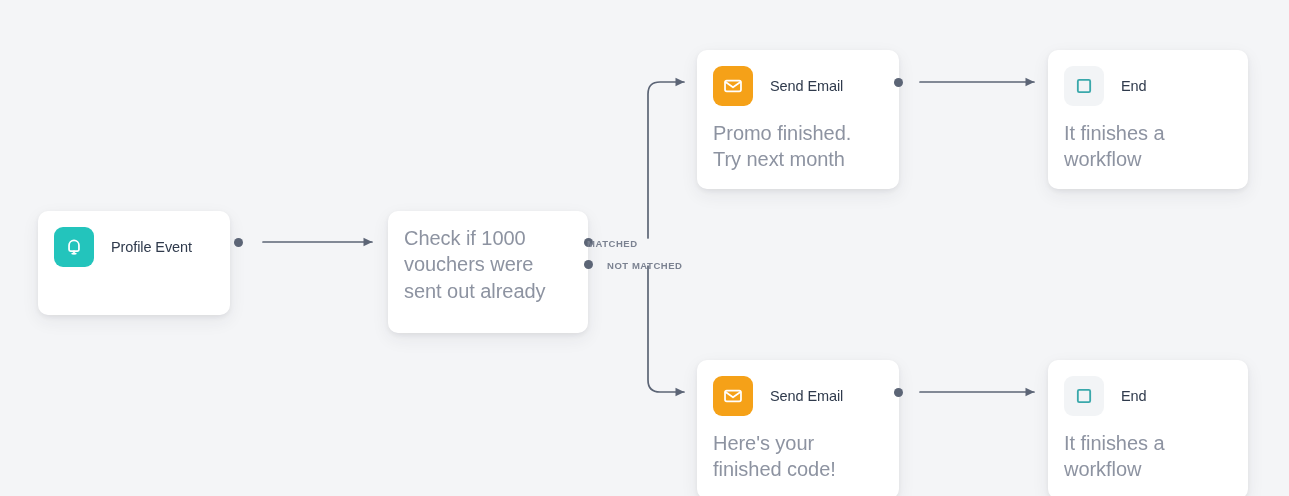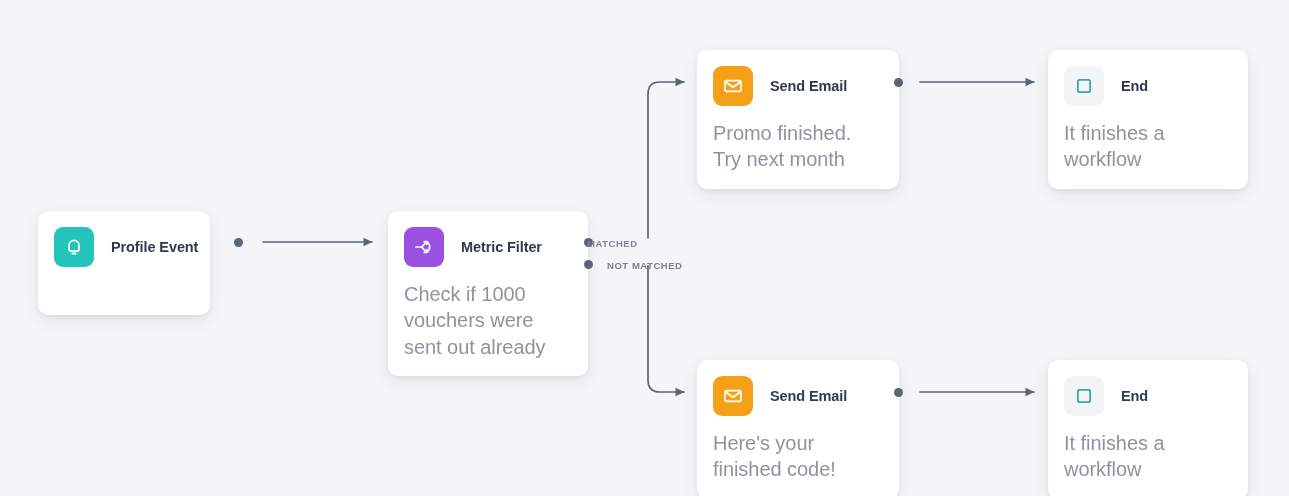--- a/index.html
+++ b/index.html
@@ -55,21 +55,21 @@
     display: flex;
     align-items: center;
     justify-content: center;
     flex: 0 0 auto;
   }
   .node-icon svg { display: block; }
 
   .node-title {
     margin-left: 17px;
     font-size: 14.5px;
-    font-weight: bold;
+    font-weight: normal;
     color: #2f3a4c;
     letter-spacing: -.1px;
     white-space: nowrap;
   }
 
   .node-desc {
     padding: 14px 16px 16px 16px;
     font-size: 20px;
     line-height: 1.32;
     color: #8d93a1;
@@ -110,46 +110,33 @@
     <g id="edge-paths">
         <path d="M 263 242 L 372 242" fill="none" stroke="#5c6576" stroke-width="1.7" stroke-linecap="round" marker-end="url(#arrowhead)"></path>
         <path d="M 648 238 L 648 94 Q 648 82 660 82 L 684 82" fill="none" stroke="#5c6576" stroke-width="1.7" stroke-linecap="round" marker-end="url(#arrowhead)"></path>
         <path d="M 648 266 L 648 380 Q 648 392 660 392 L 684 392" fill="none" stroke="#5c6576" stroke-width="1.7" stroke-linecap="round" marker-end="url(#arrowhead)"></path>
         <path d="M 920 82 L 1034 82" fill="none" stroke="#5c6576" stroke-width="1.7" stroke-linecap="round" marker-end="url(#arrowhead)"></path>
         <path d="M 920 392 L 1034 392" fill="none" stroke="#5c6576" stroke-width="1.7" stroke-linecap="round" marker-end="url(#arrowhead)"></path>
       </g>
   </svg>
 
   <div id="nodes-layer">
-      <div class="node" style="left: 38px; top: 211px; width: 172px; min-height: 104px;">
+      <div class="node" style="left: 38px; top: 211px; width: 192px; min-height: 104px;">
         <div class="node-head">
           <div class="node-icon" style="background: rgb(35, 196, 188);">
             <svg width="22" height="22" viewBox="0 0 24 24" fill="none" stroke="#ffffff" stroke-width="1.9" stroke-linecap="round" stroke-linejoin="round">
               <path d="M6.6 10.2a5.4 5.4 0 0 1 10.8 0v4.6a1.6 1.6 0 0 1-1.6 1.6H8.2a1.6 1.6 0 0 1-1.6-1.6z"></path>
               <line x1="12" y1="16.6" x2="12" y2="19.2"></line>
               <line x1="10.1" y1="19.2" x2="13.9" y2="19.2"></line>
             </svg>
           </div>
           <div class="node-title">Profile Event</div>
         </div>
       </div>
       <div class="node" style="left: 388px; top: 211px; width: 200px; min-height: 122px;">
-        <div class="node-head">
-          <div class="node-icon" style="background: rgb(155, 81, 224);">
-            <svg width="22" height="22" viewBox="0 0 24 24" fill="none" stroke="#ffffff" stroke-width="1.9" stroke-linecap="round" stroke-linejoin="round">
-              <line x1="3.2" y1="12" x2="9.6" y2="12"></line>
-              <path d="M9.6 12 L14.4 6.6"></path>
-              <path d="M9.6 12 L14.4 17.4"></path>
-              <polyline points="12.2,6.2 15.1,6.2 15.1,9.1"></polyline>
-              <polyline points="15.1,14.9 15.1,17.8 12.2,17.8"></polyline>
-              <path d="M15.1 6.2 C 19.2 9.2 19.2 14.8 15.1 17.8"></path>
-            </svg>
-          </div>
-          <div class="node-title">Metric Filter</div>
-        </div>
         <div class="node-desc">Check if 1000 vouchers were sent out already</div>
       </div>
       <div class="node" style="left: 697px; top: 50px; width: 202px; min-height: 122px;">
         <div class="node-head">
           <div class="node-icon" style="background: rgb(245, 161, 24);">
             <svg width="22" height="22" viewBox="0 0 24 24" fill="none" stroke="#ffffff" stroke-width="1.9" stroke-linecap="round" stroke-linejoin="round">
               <rect x="3.3" y="6.2" width="17.4" height="11.6" rx="1.9"></rect>
               <path d="M3.9 7.6 L12 13.4 L20.1 7.6"></path>
             </svg>
           </div>

